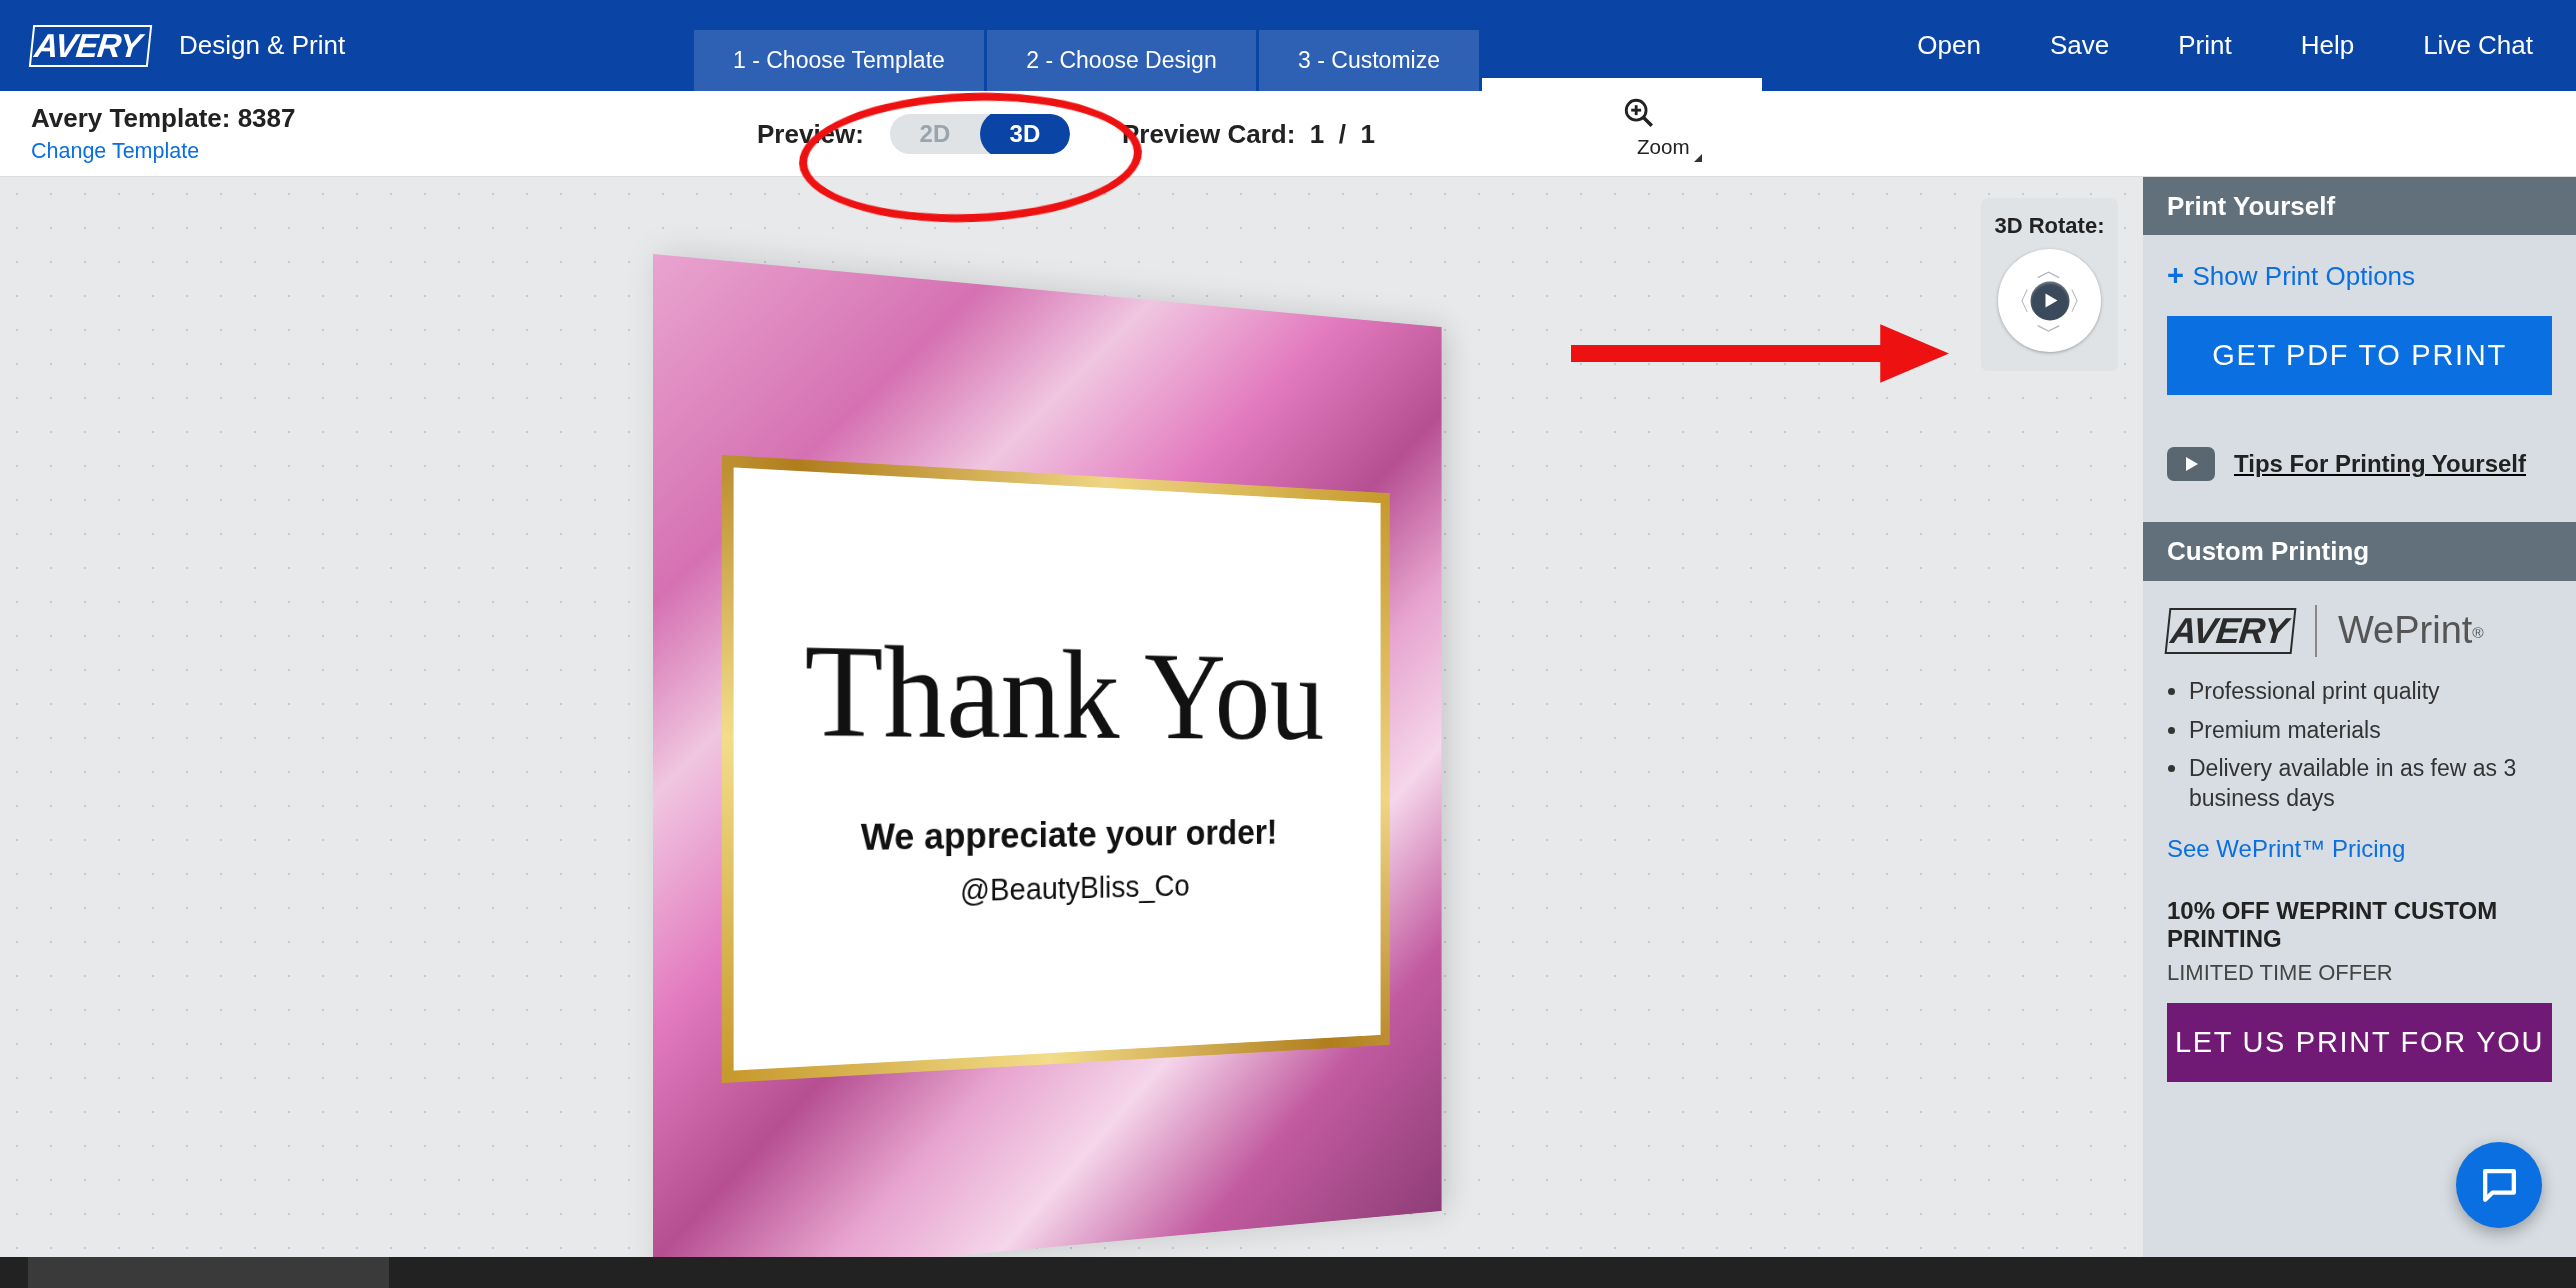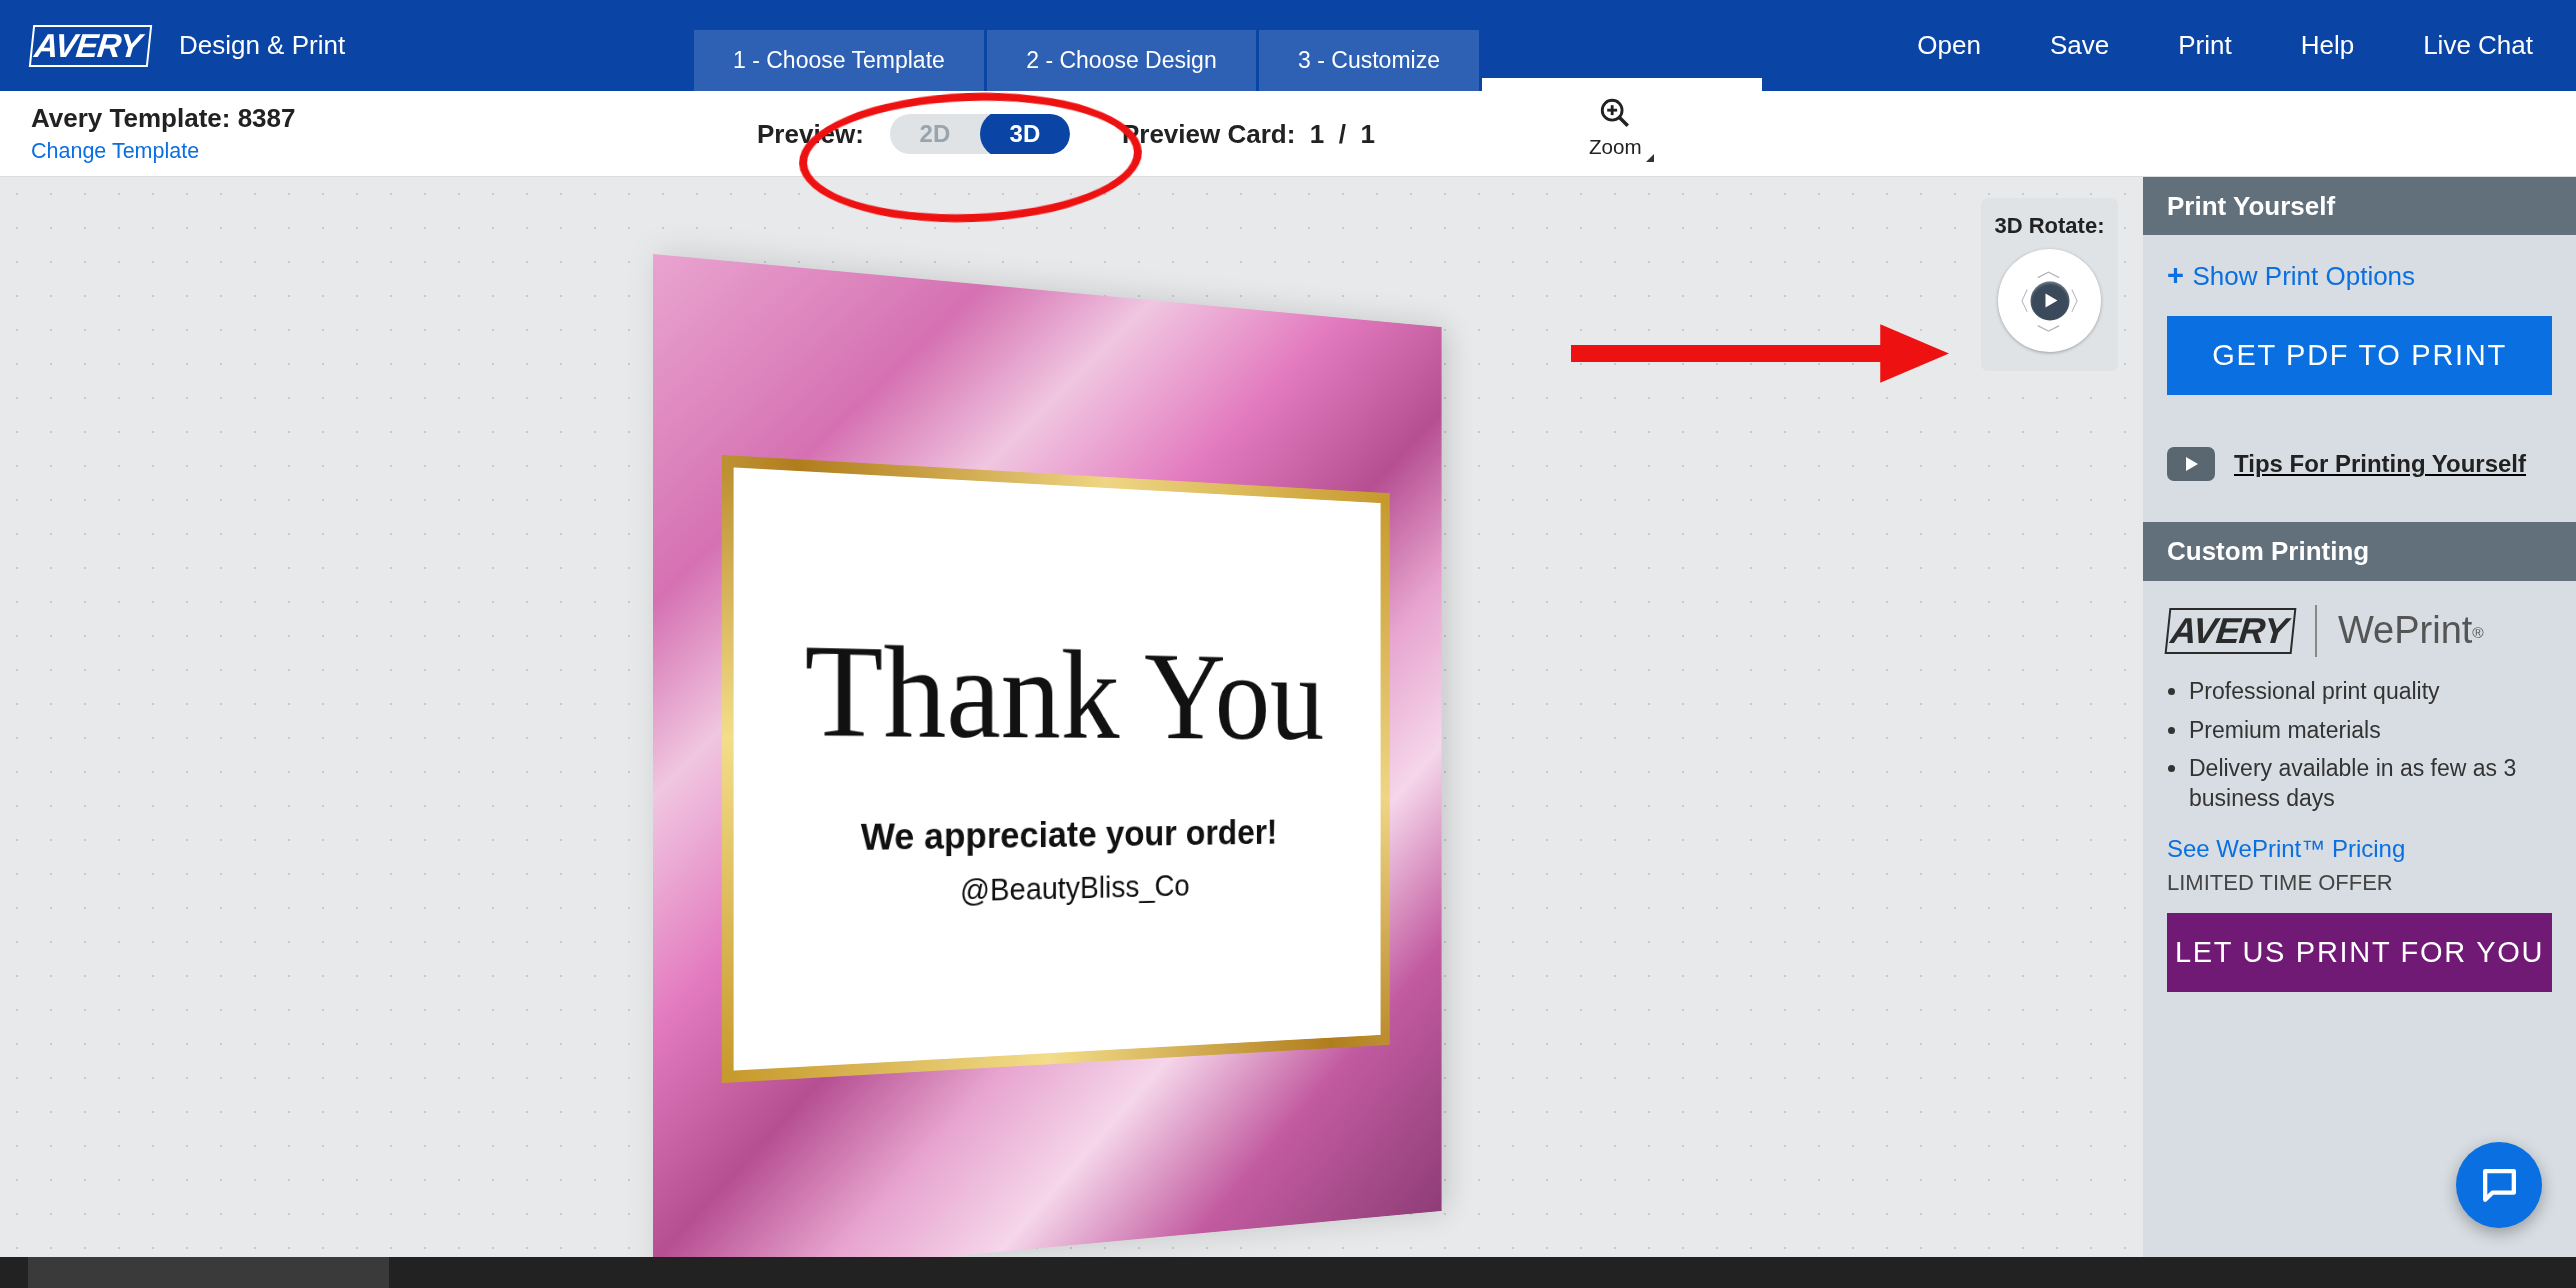--- a/index.html
+++ b/index.html
@@ -23,21 +23,21 @@
 .template-title { font-size:26px; font-weight:700; color:#222; }
 .change-link { color:#0a6fe0; font-size:21.5px; margin-top:5.2px; cursor:pointer; }
 .preview-ctrl { position:absolute; left:757px; top:0; height:86px; display:flex; align-items:center; }
 .preview-lbl { font-size:26px; font-weight:700; color:#222; margin-right:26px; }
 .toggle { width:180px; height:40px; background:#dfe3e6; border-radius:26px; display:flex; align-items:center; overflow:hidden; }
 .toggle-half { flex:1; text-align:center; font-size:24px; font-weight:700; color:#9aa4ad; line-height:48px; cursor:pointer; }
 .toggle-half.on { background:#0a45a6; color:#fff; border-radius:26px; }
 .card-counter { margin-left:52px; font-size:26px; font-weight:700; color:#222; }
 .zoom-block { position:absolute; left:1589px; top:5.2px; text-align:center; cursor:pointer; }
 .zoom-block svg { width:34px; height:34px; }
-.zoom-label { font-size:20.6px; color:#222; margin-top:1.7px; }
+.zoom-label { font-size:20.6px; color:#222; margin-top:1.7px;margin-left:48px; }
 .zoom-corner { position:absolute; right:-12px; bottom:-3.4px; width:0; height:0; border-left:8.6px solid transparent; border-bottom:8.6px solid #333; }
 
 
 .canvas { position:absolute; left:0; top:177px; width:2143px; height:1094px; background:#e8e9eb; background-image:radial-gradient(circle,#c7c9cc 1.4px,transparent 1.4px); background-size:34px 34px; overflow:hidden; }
 .card3d { position:absolute; left:653px; top:77px; width:910px; height:1030px; perspective:2061px; }
 .card-face { width:910px; height:1030px; transform:rotateY(22deg); transform-origin:left center; background:linear-gradient(135deg,#e9a4d0 0%,#d571b2 18%,#f0c6e0 28%,#e37abf 40%,#b64f92 52%,#e7a4cf 62%,#f5d6ea 72%,#c25ba0 84%,#8e3d77 100%); box-shadow:8.6px 0 34px rgba(0,0,0,0.15); position:relative; }
 .card-inner { position:absolute; left:69px; top:197px; right:69px; bottom:197px; background:#fff; border:12px solid; border-image:linear-gradient(45deg,#c79a2d,#f3dd8a,#b07d1c,#efd584,#c79a2d) 1; display:flex; flex-direction:column; align-items:center; justify-content:center; padding:34px; }
 .thank { font-family:"Brush Script MT","Segoe Script",cursive; font-size:137px; color:#111; line-height:1; }
 .appreciate { font-size:39px; font-weight:700; color:#111; margin-top:60px; }
 .handle { font-size:33px; color:#111; margin-top:17px; }
@@ -179,20 +179,21 @@
       <span class="av2"><span class="frame2">AVERY</span></span>
       <span class="pipe"></span>
       <span class="weprint"><span>WePrint</span><sub>®</sub></span>
     </div>
     <ul class="bullets">
       <li>Professional print quality</li>
       <li>Premium materials</li>
       <li>Delivery available in as few as 3 business days</li>
     </ul>
     <div class="pricing-link">See WePrint™ Pricing</div>
+    <div class="promo-title">10% OFF WEPRINT CUSTOM PRINTING</div>
     <div class="promo-sub">LIMITED TIME OFFER</div>
     <button class="big-btn green-btn" style="margin-top:17px;">LET US PRINT FOR YOU</button>
   </div>
 </div>
 
 <div class="red-ellipse"></div>
 <svg class="red-arrow" width="378" height="69" viewBox="0 0 440 80">
   <line x1="0" y1="40" x2="370" y2="40" stroke="#e11" stroke-width="20"></line>
   <polygon points="360,6 440,40 360,74" fill="#e11"></polygon>
 </svg>

